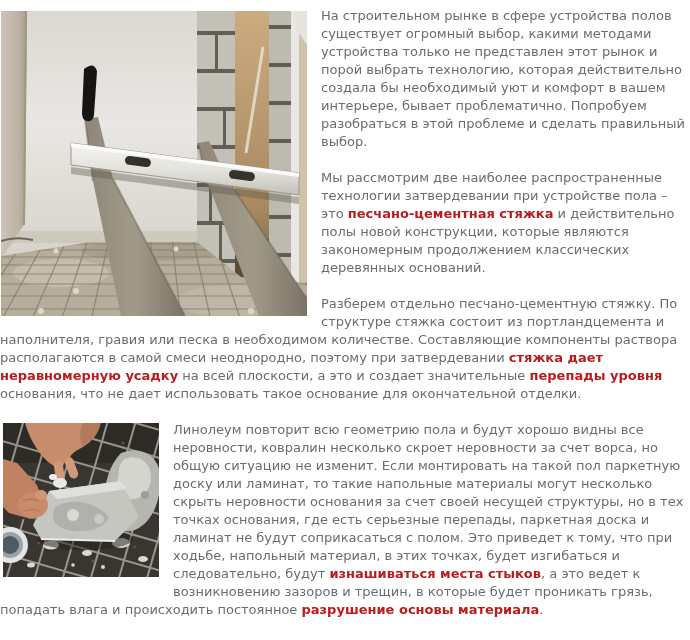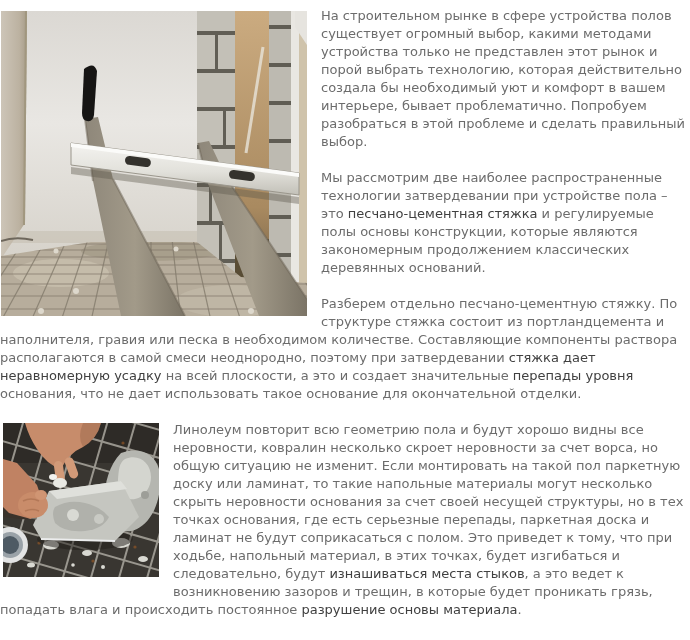--- a/index.html
+++ b/index.html
@@ -3,21 +3,21 @@
 <meta charset="utf-8">
 <style>
   html,body{margin:0;padding:0;background:#ffffff;}
   body{
     width:690px;height:640px;overflow:hidden;
     font-family:"DejaVu Sans","Liberation Sans",sans-serif;
     font-size:13px;line-height:18px;color:#6c6c6c;
   }
   .article{width:690px;padding-top:7px;box-sizing:border-box;}
   p{margin:0 0 18px 0;}
-  .hl{color:#404040;font-weight:normal;margin-top:6px;}
+  .hl{color:#b91c1c;font-weight:bold;margin-top:6px;}
   figure{margin:0;padding:0;}
   .fig1{float:left;width:306px;height:305px;margin:4px 14px 6px 1px;}
   .fig2{float:left;width:156px;height:154px;margin:2px 14px 8px 3px;}
   figure svg{display:block;width:100%;height:100%;}
   .conclusion{clear:left;padding-top:5px;}
 </style>
 </head>
 <body>
 
 <div class="article">
@@ -152,21 +152,21 @@
         <polygon points="70,132 298,162 298,184 70,154" fill="url(#gRule)" stroke="#9a968c" stroke-width="1"></polygon>
         <polygon points="70,132 298,162 298,166 70,136" fill="#fbfbf9"></polygon>
         <rect x="124" y="146" width="26" height="9" rx="4.5" transform="rotate(7.5 137 150)" fill="#34322d"></rect>
         <rect x="228" y="160" width="26" height="9" rx="4.5" transform="rotate(7.5 241 164)" fill="#34322d"></rect>
       </g>
     </svg>
   </figure>
 
   <p><span>На строительном рынке в сфере устройства полов существует огромный выбор, какими методами устройства только не представлен этот рынок и порой выбрать технологию, которая действительно создала бы необходимый уют и комфорт в вашем интерьере, бывает проблематично. Попробуем разобраться в этой проблеме и сделать правильный выбор.</span></p>
 
-  <p><span>Мы рассмотрим две наиболее распространенные технологии затвердевании при устройстве пола – это </span><span class="hl">песчано-цементная стяжка</span><span> и регулируемые полы основы конструкции, которые являются закономерным продолжением классических деревянных оснований.</span></p>
+  <p><span>Мы рассмотрим две наиболее распространенные технологии затвердевании при устройстве пола – это </span><span class="hl">песчано-цементная стяжка</span><span> и действительно полы новой конструкции, которые являются закономерным продолжением классических деревянных оснований.</span></p>
 
   <p><span>Разберем отдельно песчано-цементную стяжку. По структуре стяжка состоит из портландцемента и наполнителя, гравия или песка в необходимом количестве. Составляющие компоненты раствора располагаются в самой смеси неоднородно, поэтому при затвердевании </span><span class="hl">стяжка дает неравномерную усадку</span><span> на всей плоскости, а это и создает значительные </span><span class="hl">перепады уровня</span><span> основания, что не дает использовать такое основание для окончательной отделки.</span></p>
 
   <figure class="fig2">
     <svg viewBox="0 0 156 154" preserveAspectRatio="none">
       <defs>
         <clipPath id="clip2">
             <rect x="0" y="0" width="156" height="154"></rect>
           </clipPath>
       </defs>

